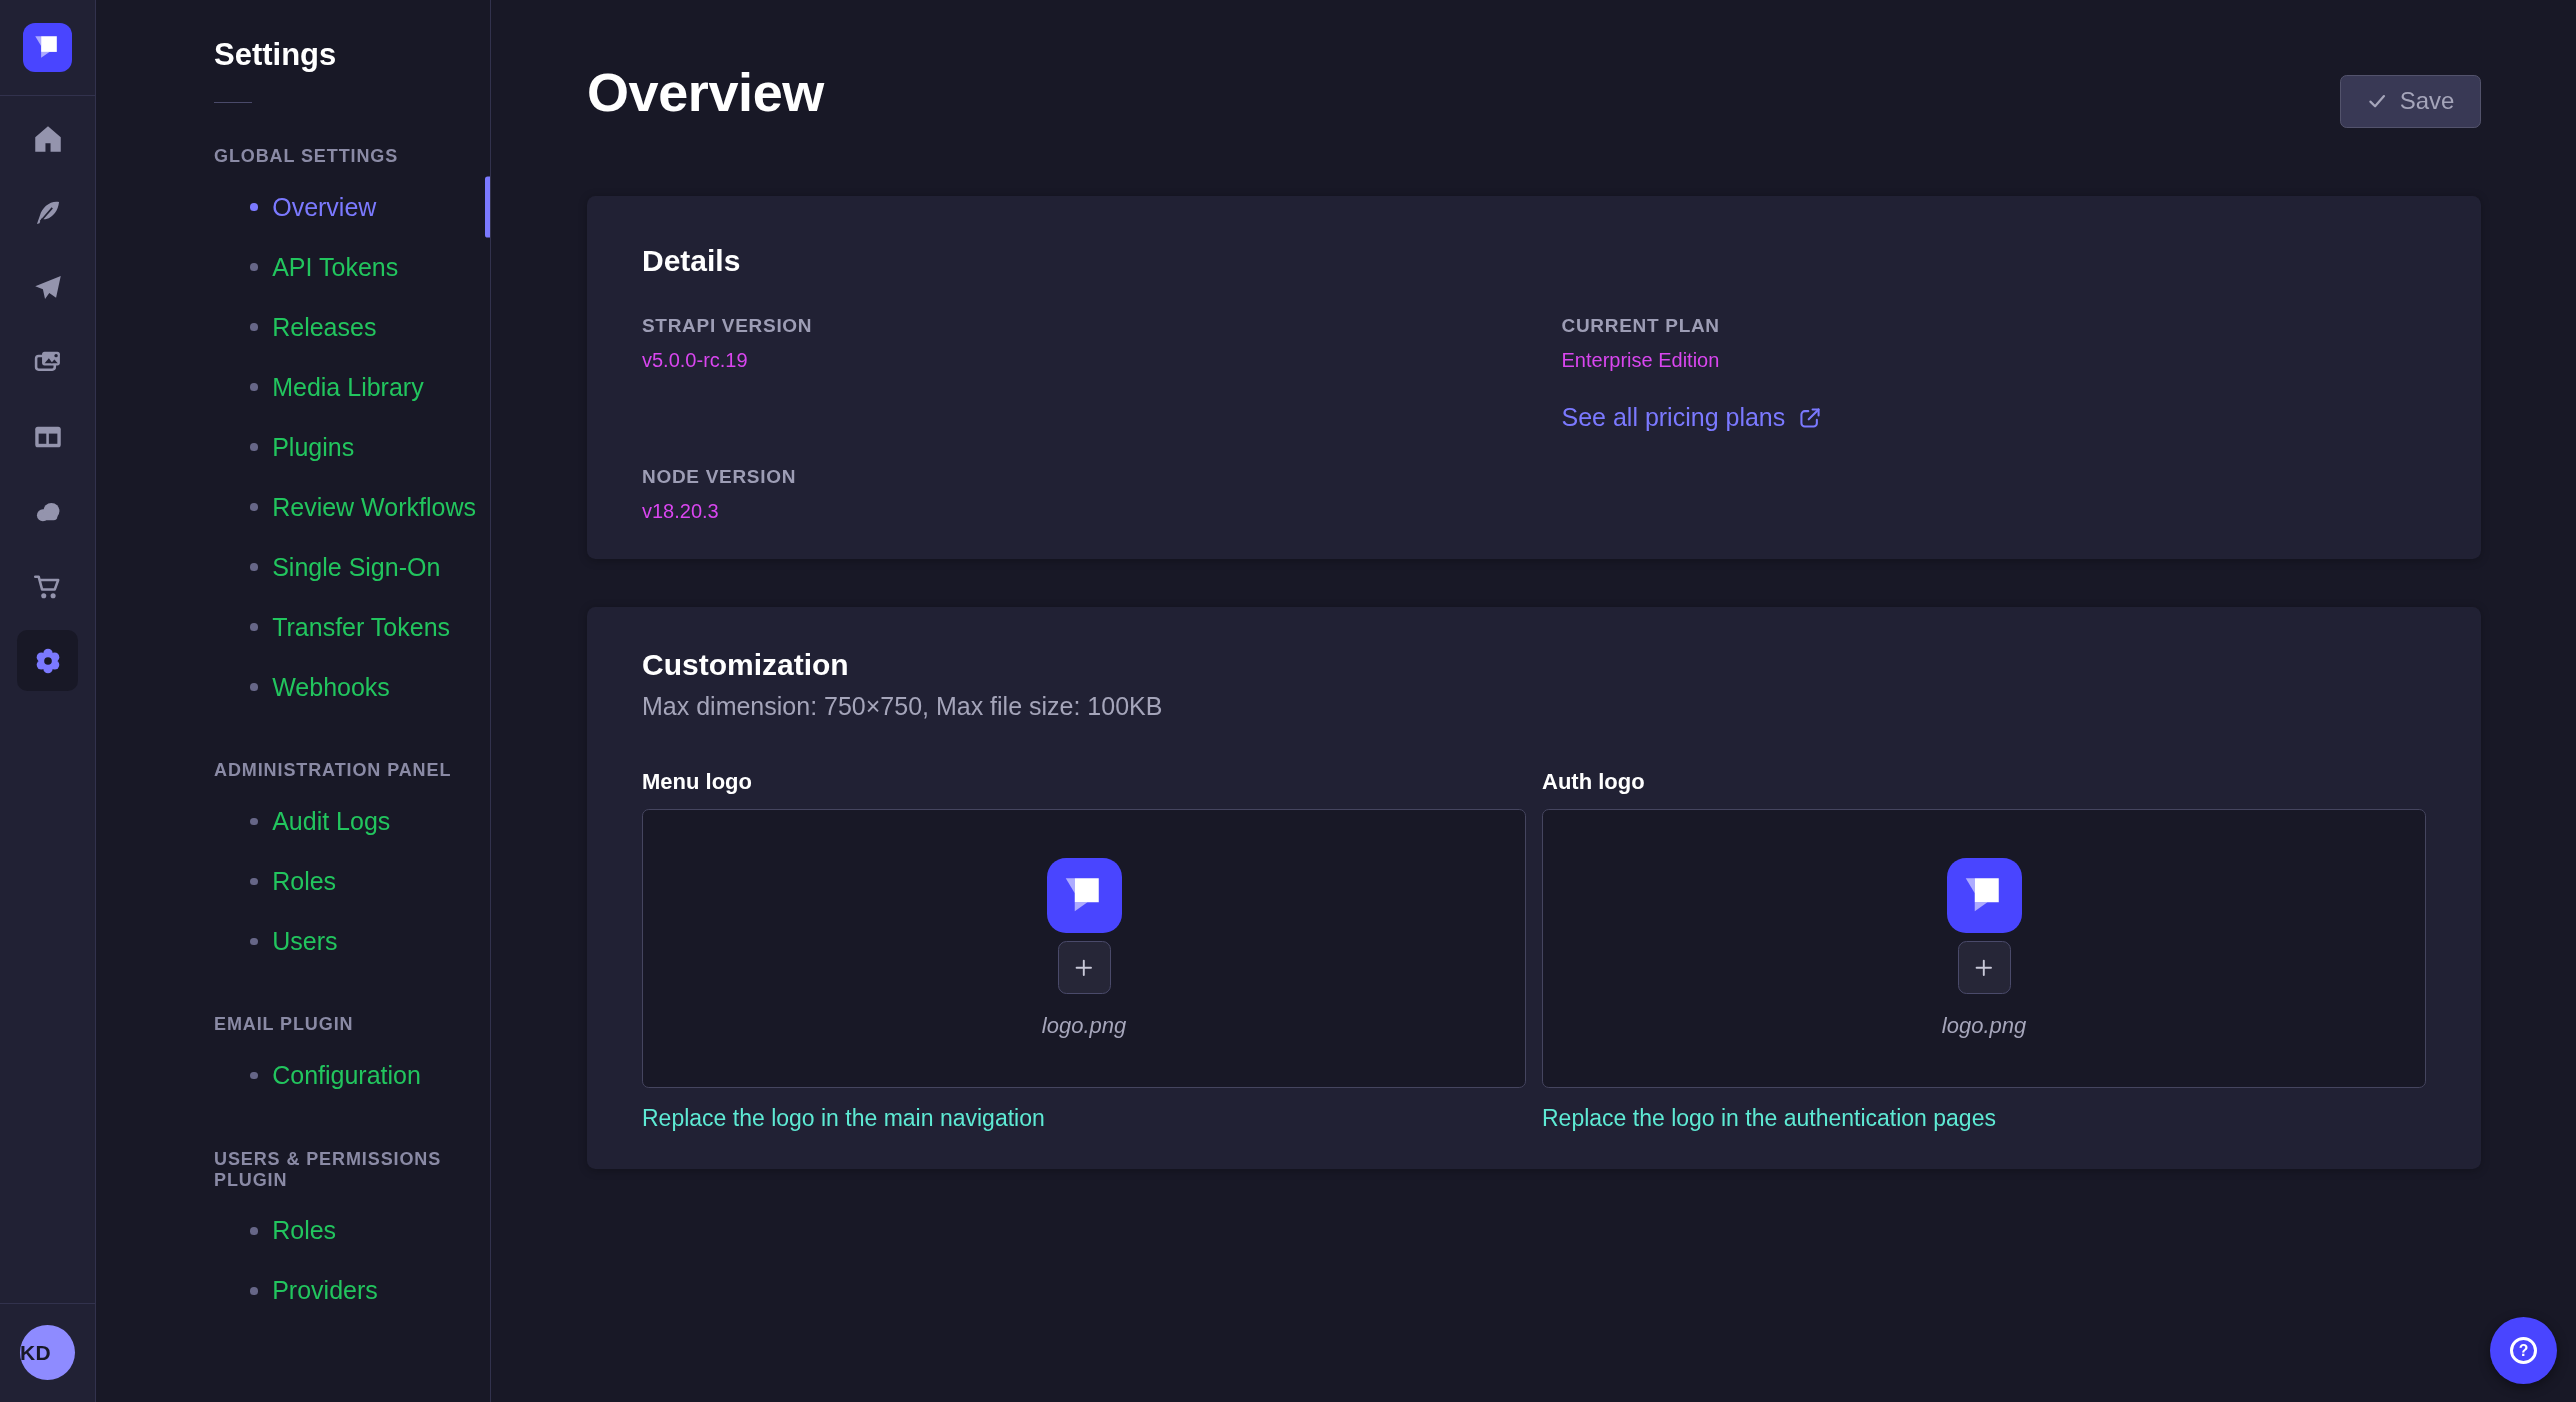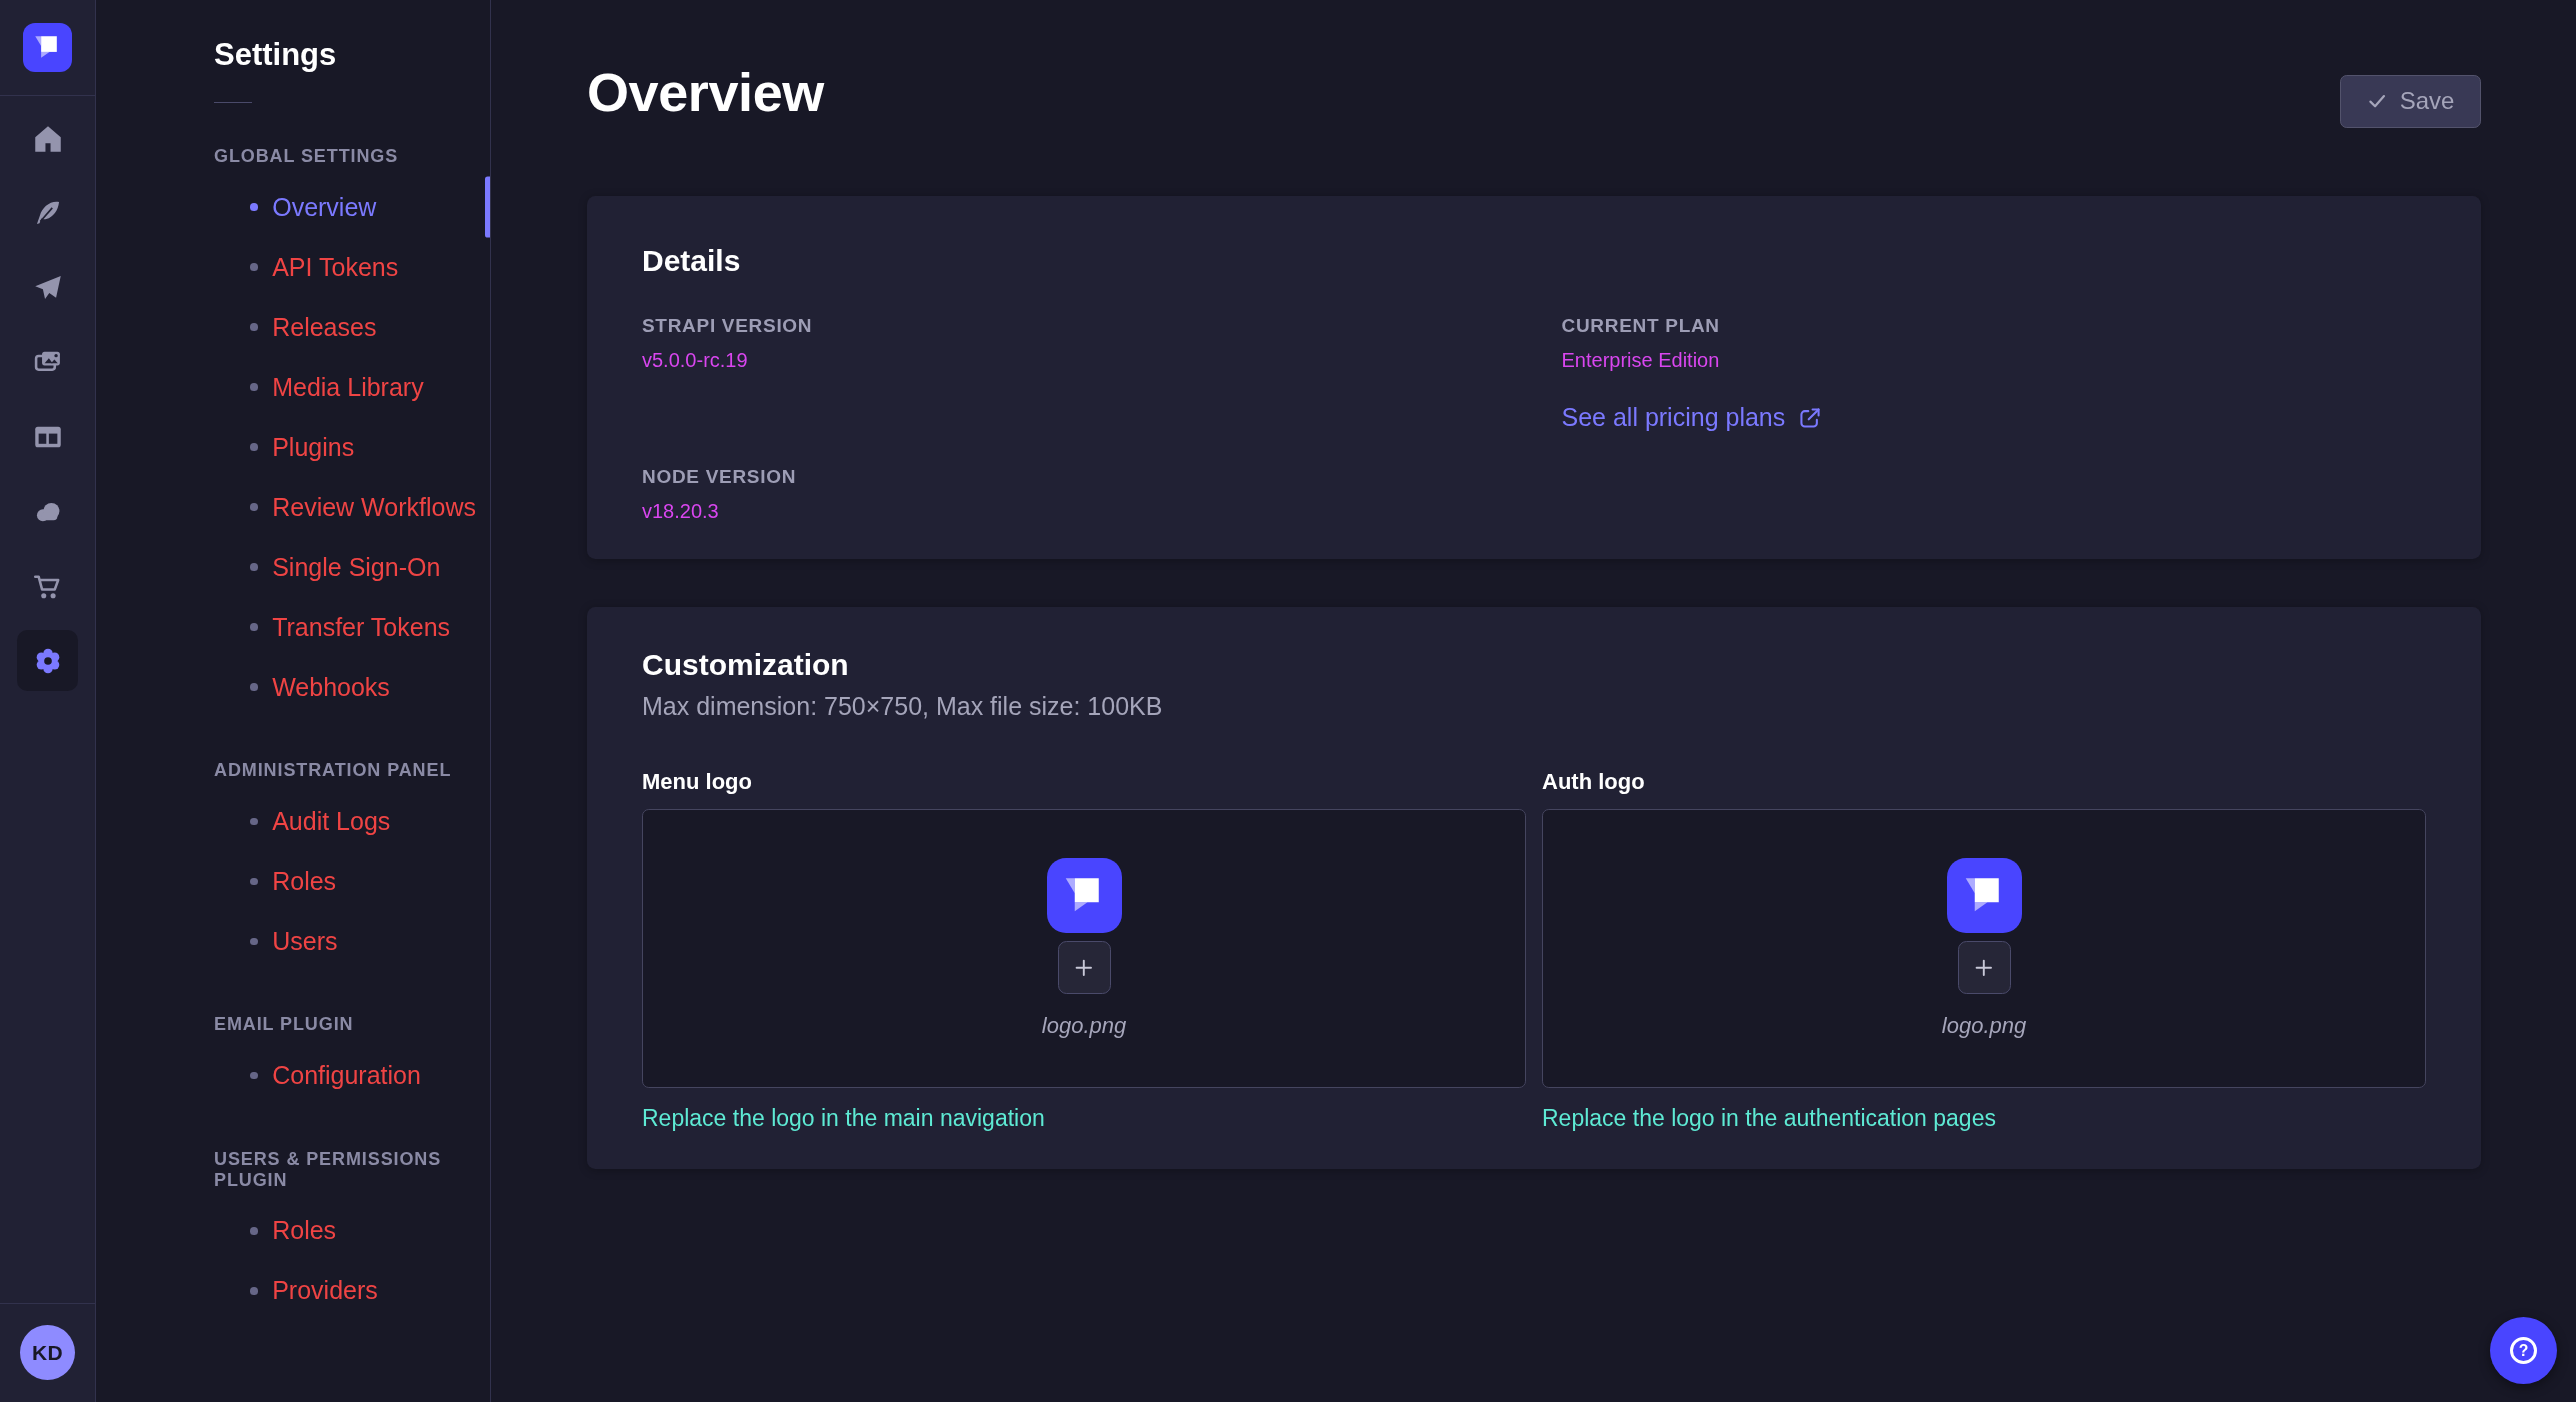--- a/index.html
+++ b/index.html
@@ -20,35 +20,35 @@
   .rail-logo-wrap { width:100%; padding:23px 0 23px; display:flex; justify-content:center;
     border-bottom:0.9px solid #32324d; }
   .rail-logo { width:49px; height:49px; border-radius:12px; background:#4945ff; overflow:hidden; }
   .rail-icons { margin-top:12px; display:flex; flex-direction:column; gap:13.6px; align-items:center; }
   .rail-btn { width:61px; height:61px; border-radius:10.2px; background:transparent; border:none;
     display:flex; align-items:center; justify-content:center; color:#9494ad; cursor:pointer; }
   .rail-btn.active { background:#181826; color:#7b79ff; }
   .rail-bottom { margin-top:auto; width:100%; border-top:0.9px solid #32324d;
     padding:21px 0 22px; display:flex; justify-content:center; }
   .avatar { width:55px; height:55px; border-radius:50%; background:#8e8bff; color:#181826;
-    font-size:21px; font-weight:700; display:flex; align-items:center; justify-content:center;
+    font-size:21px; font-weight:700; display:flex; align-items:center; justify-content:flex-start;
     letter-spacing:0.4px; cursor:pointer; }
 
   
   .subnav {
     position:absolute; left:97px; top:0; bottom:0; width:394px;
     background:#181826; border-right:0.9px solid #32324d; padding-top:37px; overflow:hidden;
   }
   .subnav-title { margin-left:117px; font-size:31px; font-weight:700; }
   .subnav-divider { margin:29px 0 0 117px; width:38px; border-top:1.7px solid #4a4a6a; }
   .section-label { margin:43px 0 0 117px; font-size:18px; font-weight:700;
     letter-spacing:0.9px; color:#8a8aa5; }
   .items { margin-top:10.2px; }
   .subnav-item { position:relative; height:60px; display:flex; align-items:center;
-    padding-left:153px; font-size:25px; color:#ef4444; cursor:pointer; }
+    padding-left:153px; font-size:25px; color:#22c55e; cursor:pointer; }
   .subnav-item .dot { width:7.7px; height:7.7px; border-radius:50%; background:#666687;
     margin-right:14.5px; flex:none; }
   .subnav-item.active { color:#7b79ff; }
   .subnav-item.active .dot { background:#7b79ff; }
   .subnav-item.active::after { content:""; position:absolute; right:0; top:50%;
     transform:translateY(-50%); width:5.1px; height:61px; background:#7b79ff;
     border-radius:2.6px 0 0 2.6px; }
 
   
   .main { position:absolute; left:492px; right:0; top:0; bottom:0; padding:61px 95px 0; }

